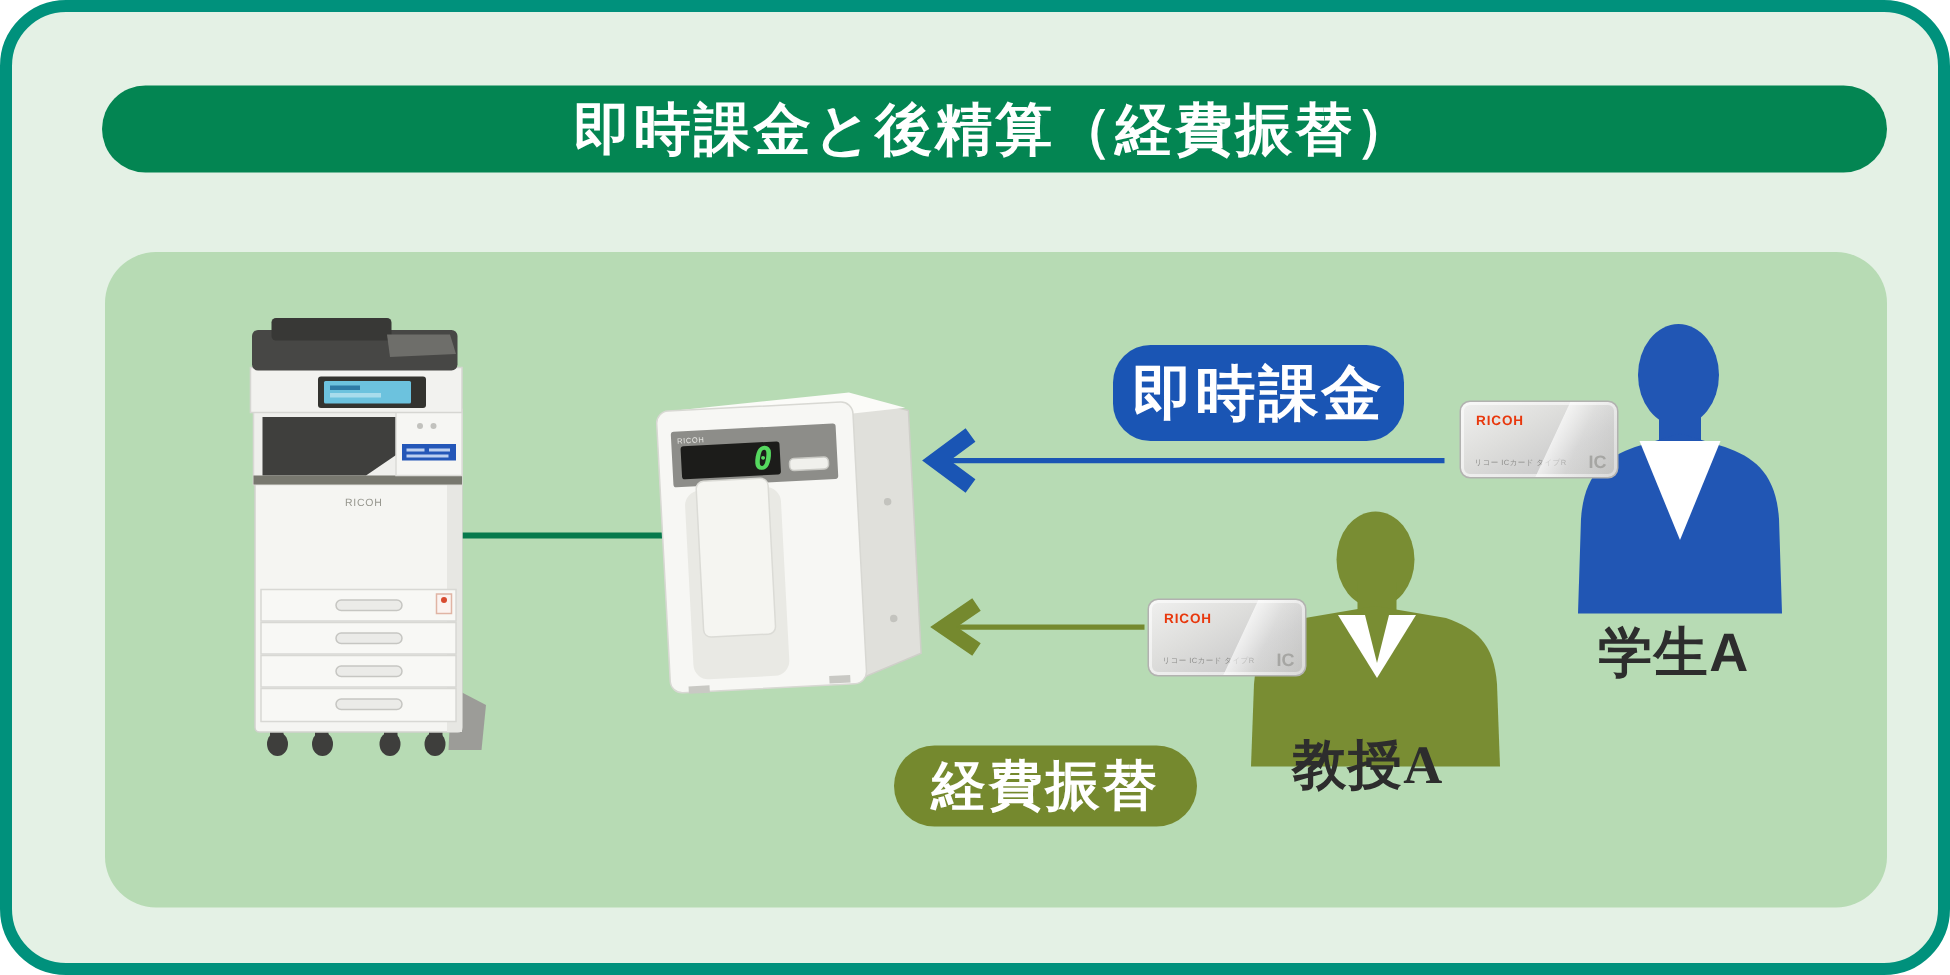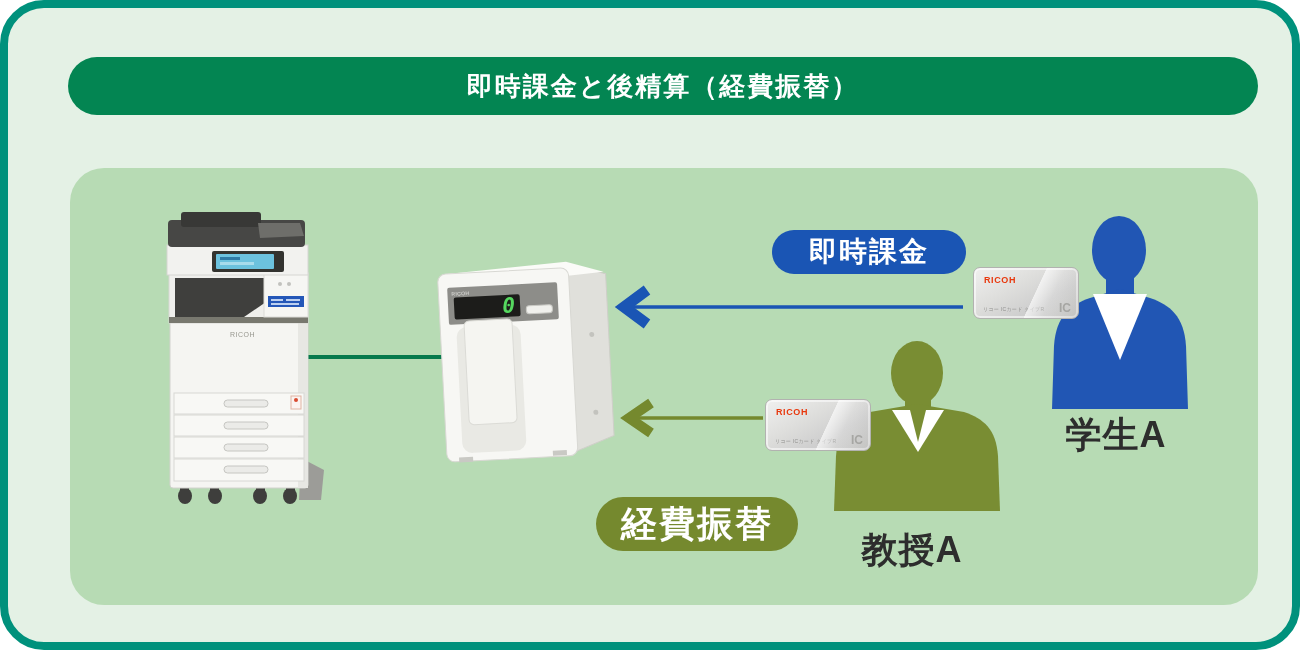--- a/index.html
+++ b/index.html
@@ -10,21 +10,21 @@
   .frame{
     position:absolute;left:0;top:0;width:1300px;height:650px;box-sizing:border-box;
     border:8px solid var(--frame-border);border-radius:44px;background:var(--page-bg);
     overflow:hidden;
   }
   .title-bar{
     position:absolute;left:60px;top:49px;width:1190px;height:58px;
     background:var(--title-bar-bg);border-radius:29px;
     display:flex;align-items:center;justify-content:center;
   }
-  .title-text{color:#ffffff;font-size:26px;font-weight:bold;letter-spacing:2px;}
+  .title-text{color:#ffffff;font-size:38px;font-weight:bold;letter-spacing:2px;}
   .panel{
     position:absolute;left:62px;top:160px;width:1188px;height:437px;
     background:var(--panel-bg);border-radius:34px;
   }
   svg.scene{position:absolute;left:0;top:0;}
   .connector{stroke:var(--connector-green);stroke-width:4;}
   .arrow-blue{stroke:var(--instant-blue);fill:none;}
   .arrow-olive{stroke:var(--expense-olive);fill:none;}
   .sil-blue{fill:var(--silhouette-blue);}
   .sil-olive{fill:var(--silhouette-olive);}
@@ -33,33 +33,33 @@
     fill:var(--display-green);font-family:"DejaVu Sans Mono","Liberation Mono",monospace;
     font-size:21px;font-weight:bold;font-style:italic;
   }
   .tiny-brand{fill:#e6e6e2;font-size:5px;letter-spacing:.4px;}
   .printer-brand{fill:#97978f;font-size:7px;letter-spacing:.5px;}
   .flow-label{
     position:absolute;display:flex;align-items:center;justify-content:center;
     color:#fff;font-weight:bold;letter-spacing:2px;
   }
   .flow-label.instant{
-    left:764px;top:222px;width:194px;height:44px;border-radius:25px;
-    background:var(--instant-blue);font-size:28px;
+    left:734px;top:222px;width:194px;height:64px;border-radius:25px;
+    background:var(--instant-blue);font-size:40px;
   }
   .flow-label.expense{
     left:588px;top:489px;width:202px;height:54px;border-radius:29px;
     background:var(--expense-olive);font-size:36px;
   }
   .actor-name{
     position:absolute;width:156px;text-align:center;font-size:36px;font-weight:bold;
     color:var(--name-text);letter-spacing:1px;
   }
   .actor-name.student{left:1030px;top:403px;}
-  .actor-name.professor{left:826px;top:518px;}
+  .actor-name.professor{left:826px;top:478px;font-family:Liberation Serif, serif;}
   .ic-card{
     position:absolute;width:106px;height:52px;border-radius:7px;box-sizing:border-box;
     background:linear-gradient(150deg,#f0f0ef 0%,#dededc 38%,#cecece 68%,#c7c7c5 100%);
     border:1px solid #b2b2b0;box-shadow:inset 0 0 0 2px rgba(255,255,255,.55);
     overflow:hidden;
   }
   .ic-card::after{
     content:"";position:absolute;inset:0;
     background:linear-gradient(115deg,rgba(255,255,255,0) 57%,rgba(255,255,255,.65) 57.5%,rgba(255,255,255,.18) 72%,rgba(185,185,183,.28) 100%);
     pointer-events:none;

